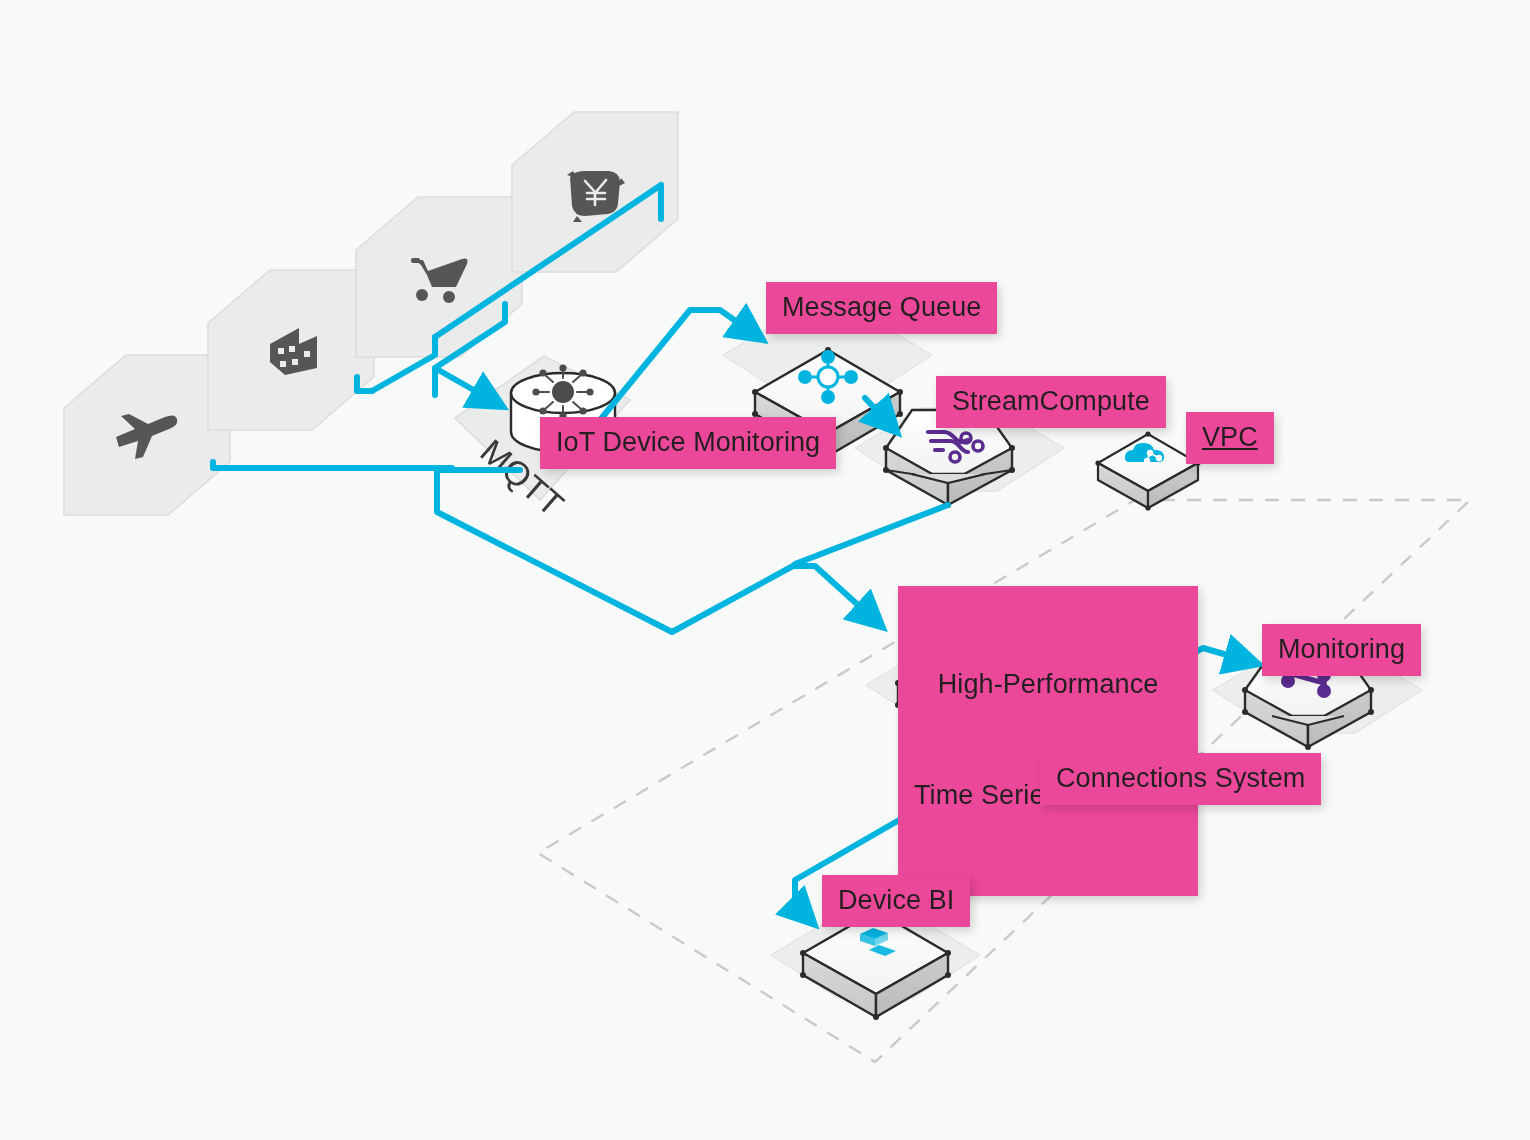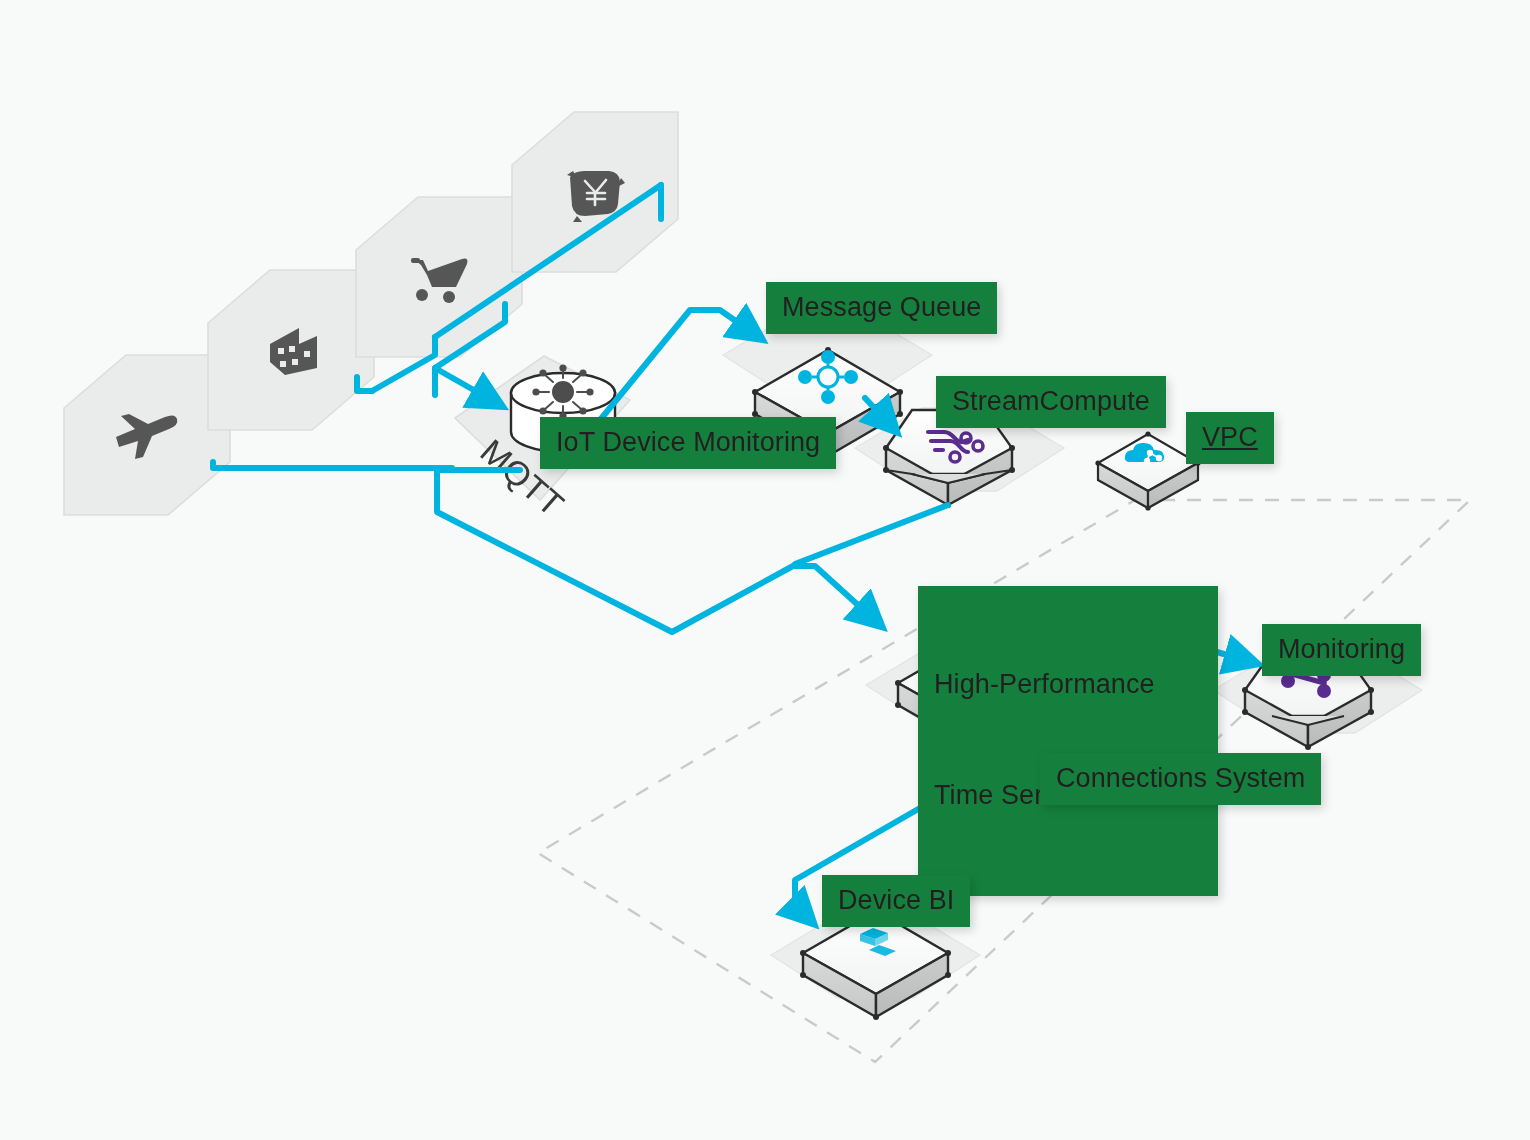--- a/index.html
+++ b/index.html
@@ -9,21 +9,21 @@
     font-family:"Liberation Sans","DejaVu Sans",sans-serif;
     overflow:hidden;
     position:relative;
   }
   #stage{position:absolute;inset:0;width:1530px;height:1140px;}
   svg.layer{position:absolute;left:0;top:0;width:1530px;height:1140px;}
 
   
   .chip{
     position:absolute;
-    background:#15803d;
+    background:#ec4899;
     color:#231f20;
     font-size:27px;
     line-height:34px;
     padding:8px 16px 10px 16px;
     white-space:pre;
     box-shadow:3px 4px 9px rgba(0,0,0,0.16);
     letter-spacing:0.1px;
   }
   .chip.two{line-height:37px;padding:6px 16px 8px 16px;}
 </style>
@@ -344,21 +344,21 @@
   </svg>
 
   <div class="chip" style="left:766px;top:282px;">Message Queue</div>
 
   <div class="chip" style="left:908px;top:376px;margin-left:28px;">StreamCompute</div>
 
   <div class="chip" style="left:1186px;top:412px;text-decoration:underline;">VPC</div>
 
   <div class="chip" style="left:540px;top:417px;">IoT Device Monitoring</div>
 
-  <div class="chip two" style="left:918px;top:586px;">
+  <div class="chip two" style="left:898px;top:586px;text-align:center;">
     <div>High-Performance</div>
     <div>Time Series Database</div>
   </div>
 
   <div class="chip" style="left:1262px;top:624px;">Monitoring</div>
 
   <div class="chip" style="left:1040px;top:753px;">Connections System</div>
 
   <div class="chip" style="left:822px;top:875px;">Device BI</div>
 

